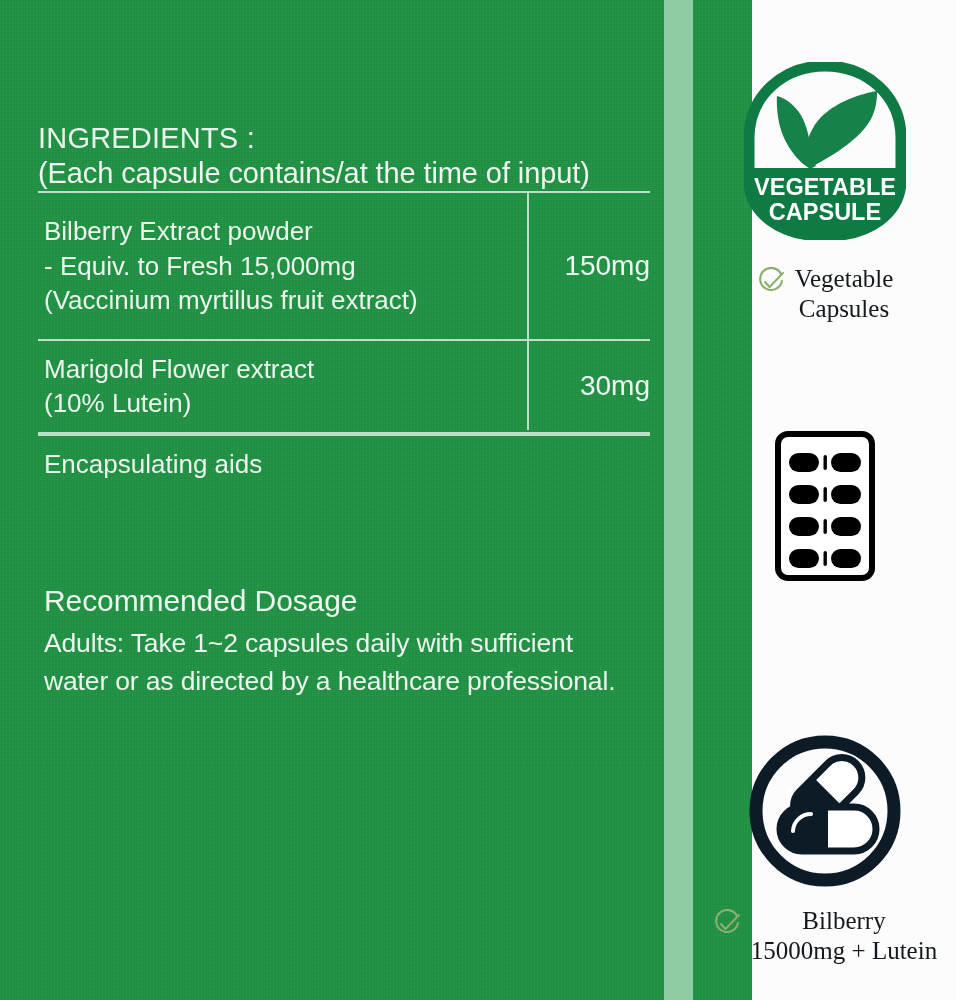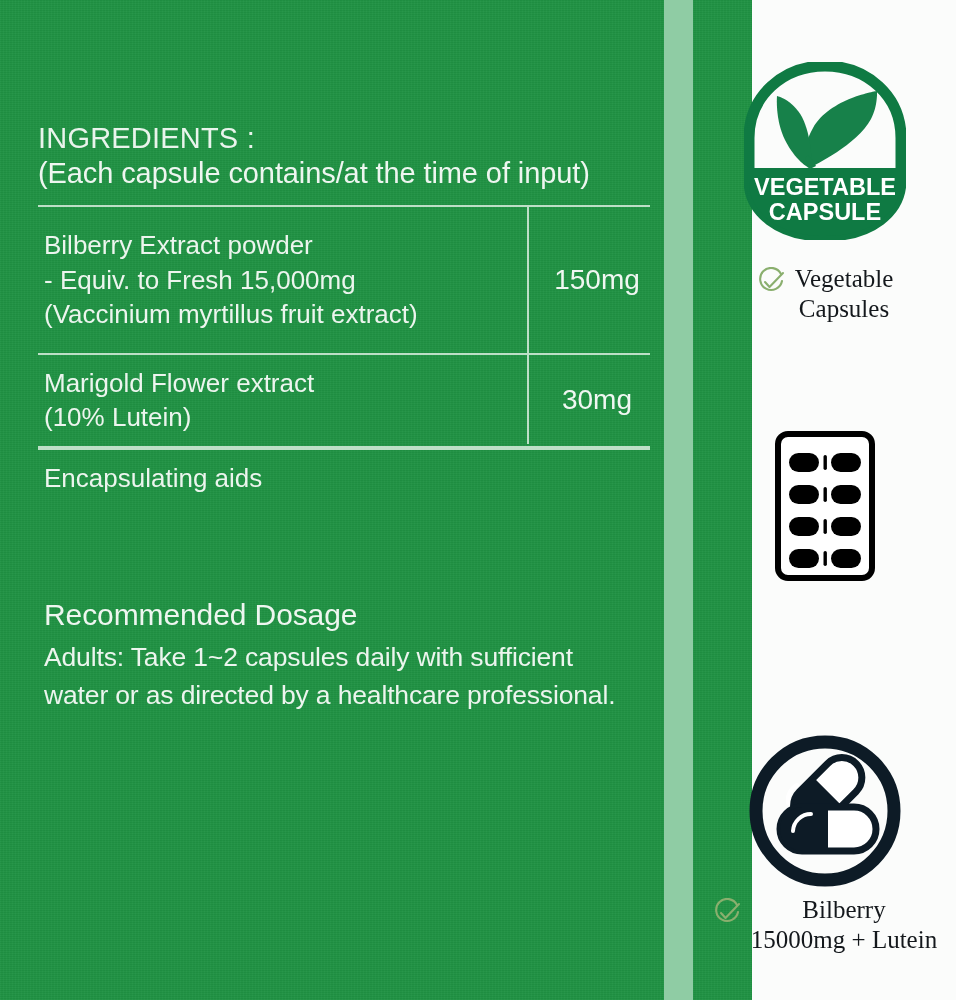--- a/index.html
+++ b/index.html
@@ -61,21 +61,20 @@
   .ing-subtitle {
     color: #eef6f0;
     font-size: 29px;
     line-height: 1.2;
     font-weight: 400;
     letter-spacing: -0.1px;
     margin-top: 1px;
   }
 
   .ing-table {
-    margin-top: 14px;
     width: 612px;
     border-collapse: collapse;
     position: relative;
   }
   .rule {
     height: 2px;
     background: rgba(233,245,236,0.78);
     width: 612px;
   }
   .row {
@@ -89,21 +88,21 @@
     font-size: 26px;
     line-height: 1.33;
     padding: 11px 0 11px 6px;
     box-sizing: border-box;
     white-space: pre-line;
   }
   .row .amount {
     flex: 1;
     color: #f0f7f2;
     font-size: 28px;
-    text-align: center;
+    text-align: right;
     padding-left: 17px;
     box-sizing: border-box;
   }
   .vline {
     position: absolute;
     left: 489px;
     top: 0;
     width: 2px;
     background: rgba(233,245,236,0.78);
   }
@@ -284,21 +283,21 @@
             <path d="M38 57 L38 57 A20 20 0 0 0 58 77 L78 77 L78 37 L58 37 A20 20 0 0 0 38 57 Z" fill="#0d1b26"></path>
           </g>
 
           <rect x="31" y="72" width="96" height="44" rx="22" ry="22" fill="#ffffff" stroke="#0d1b26" stroke-width="7"></rect>
           <path d="M53 72 A22 22 0 0 0 53 116 L79 116 L79 72 Z" fill="#0d1b26"></path>
 
           <path d="M44 96 A18 18 0 0 1 62 79" fill="none" stroke="#ffffff" stroke-width="4" stroke-linecap="round"></path>
           <path d="M39 68 A17 17 0 0 1 48 50" fill="none" stroke="#ffffff" stroke-width="4" stroke-linecap="round"></path>
         </svg>
       </div>
-      <div class="badge-caption" style="margin-top:8px;">
+      <div class="badge-caption" style="margin-top:19px;">
         <span class="check-icon">
           <svg width="30" height="30" viewBox="0 0 30 30">
             <path d="M25 7 A11 11 0 1 0 26 14" fill="none" stroke="#8aaf6e" stroke-width="2.1" stroke-linecap="round"></path>
             <path d="M9 15 L13.5 20 L27 6" fill="none" stroke="#8aaf6e" stroke-width="2.1" stroke-linecap="round" stroke-linejoin="round"></path>
           </svg>
         </span>
         <span class="caption-text wide">Bilberry
 15000mg + Lutein</span>
       </div>
     </div>

